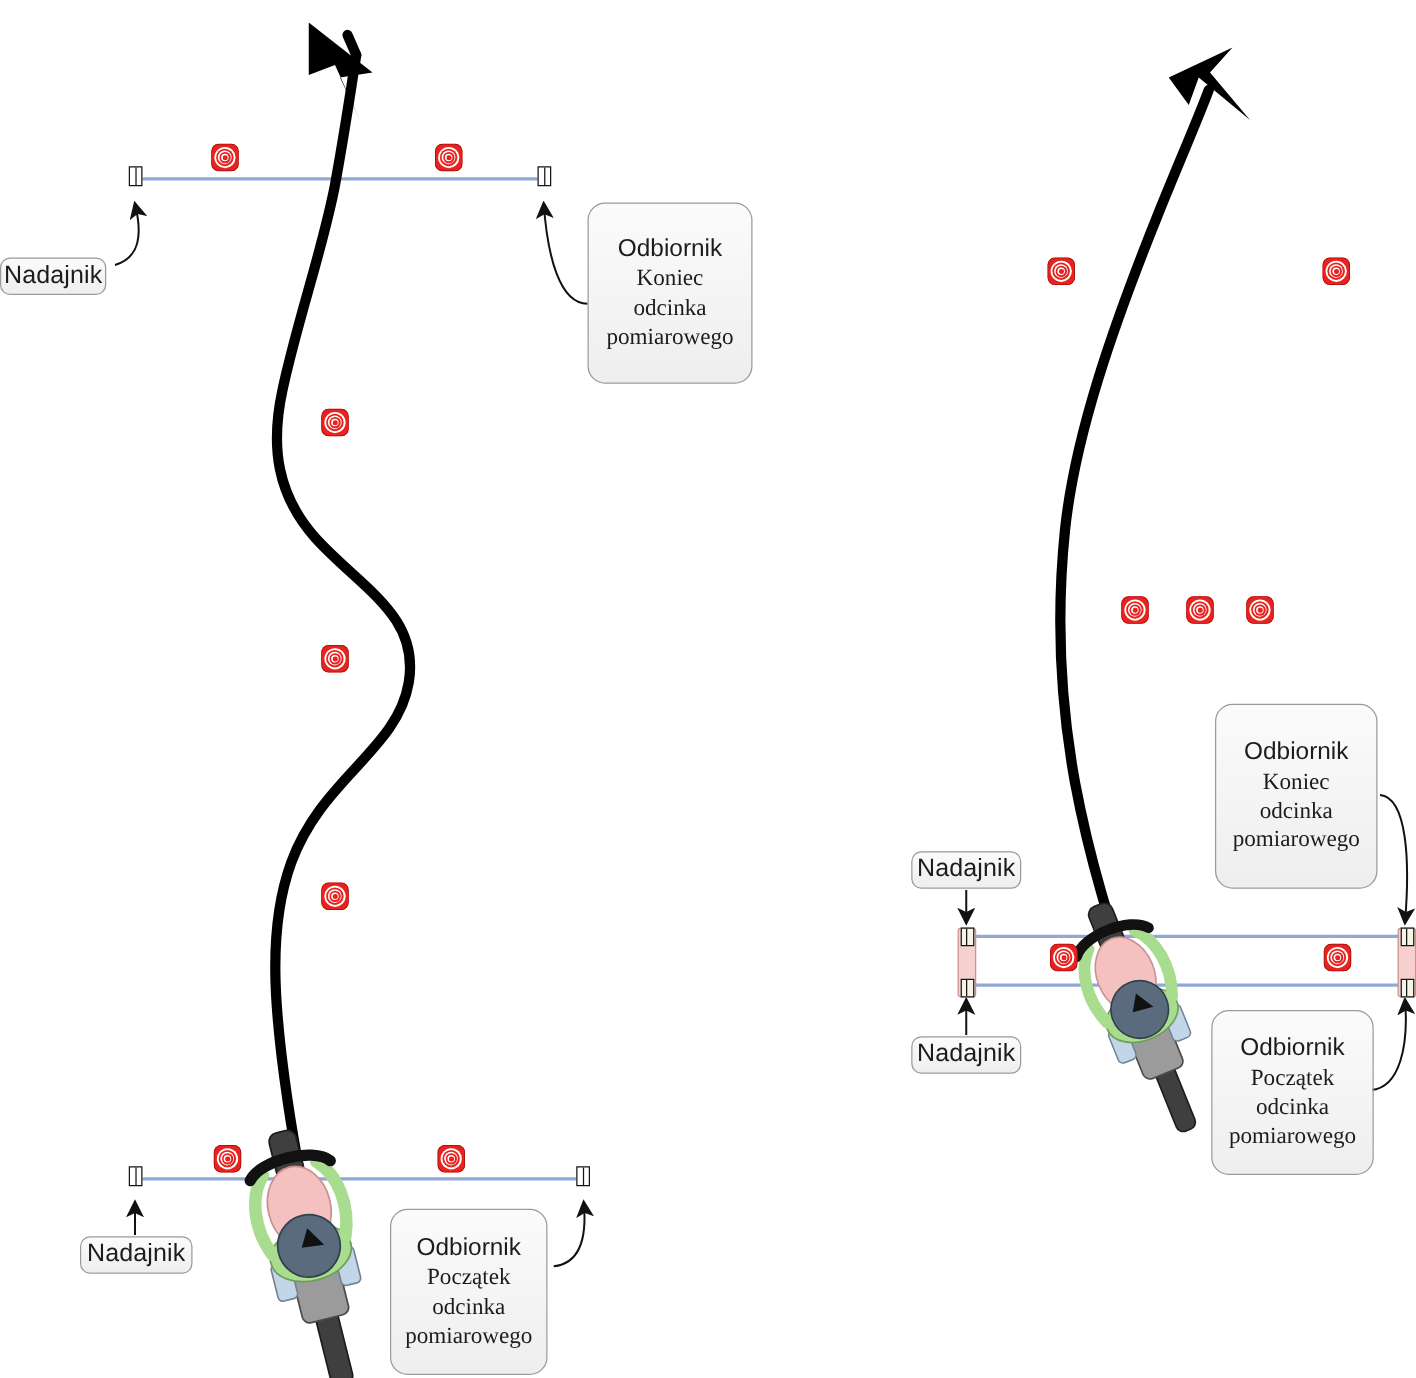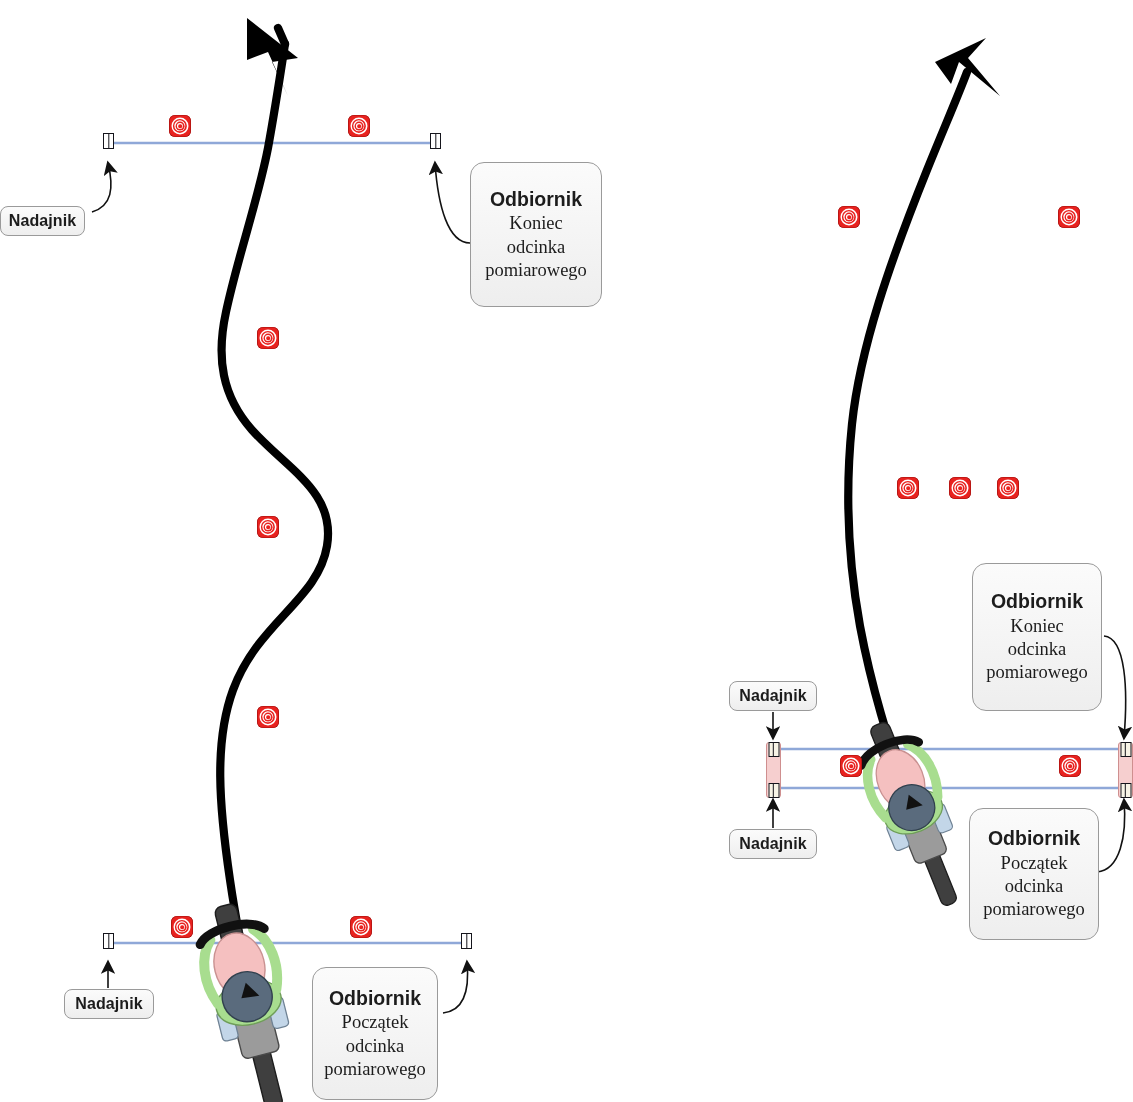--- a/index.html
+++ b/index.html
@@ -16,24 +16,24 @@
     border:1px solid #9a9a9a;
     border-radius:7px;
     color:#1c1c1c;
     display:flex;flex-direction:column;
     align-items:center;justify-content:center;
     text-align:center;
     line-height:1.26;
     z-index:40;
   }
   .lbl.small{padding:3px 9px;border-radius:8px;}
-  .lbl .hd{font-weight:bold;}
+  .lbl .hd{font-weight:normal;}
   .lbl .ln{font-weight:normal;font-family:Liberation Serif, serif;}
 
-  .nad{font-size:16px;font-weight:bold;letter-spacing:.1px;text-align:right;}
+  .nad{font-size:20px;font-weight:bold;letter-spacing:.1px;text-align:right;}
   .odb{font-size:18.5px;border-radius:14px;}
   .odb .hd{font-size:19.5px;margin-bottom:1px;}
 
   
   .cone{position:absolute;width:22px;height:22px;border-radius:6px;
         background:#e8221f;box-shadow:0 0 0 .6px #9d0f0d inset;z-index:25;}
   .cone i{position:absolute;left:50%;top:50%;transform:translate(-50%,-50%);
           display:block;border-radius:50%;}
   .cone .r1{width:17px;height:17px;background:#ffffff;}
   .cone .r2{width:14.2px;height:14.2px;background:#e8221f;}

